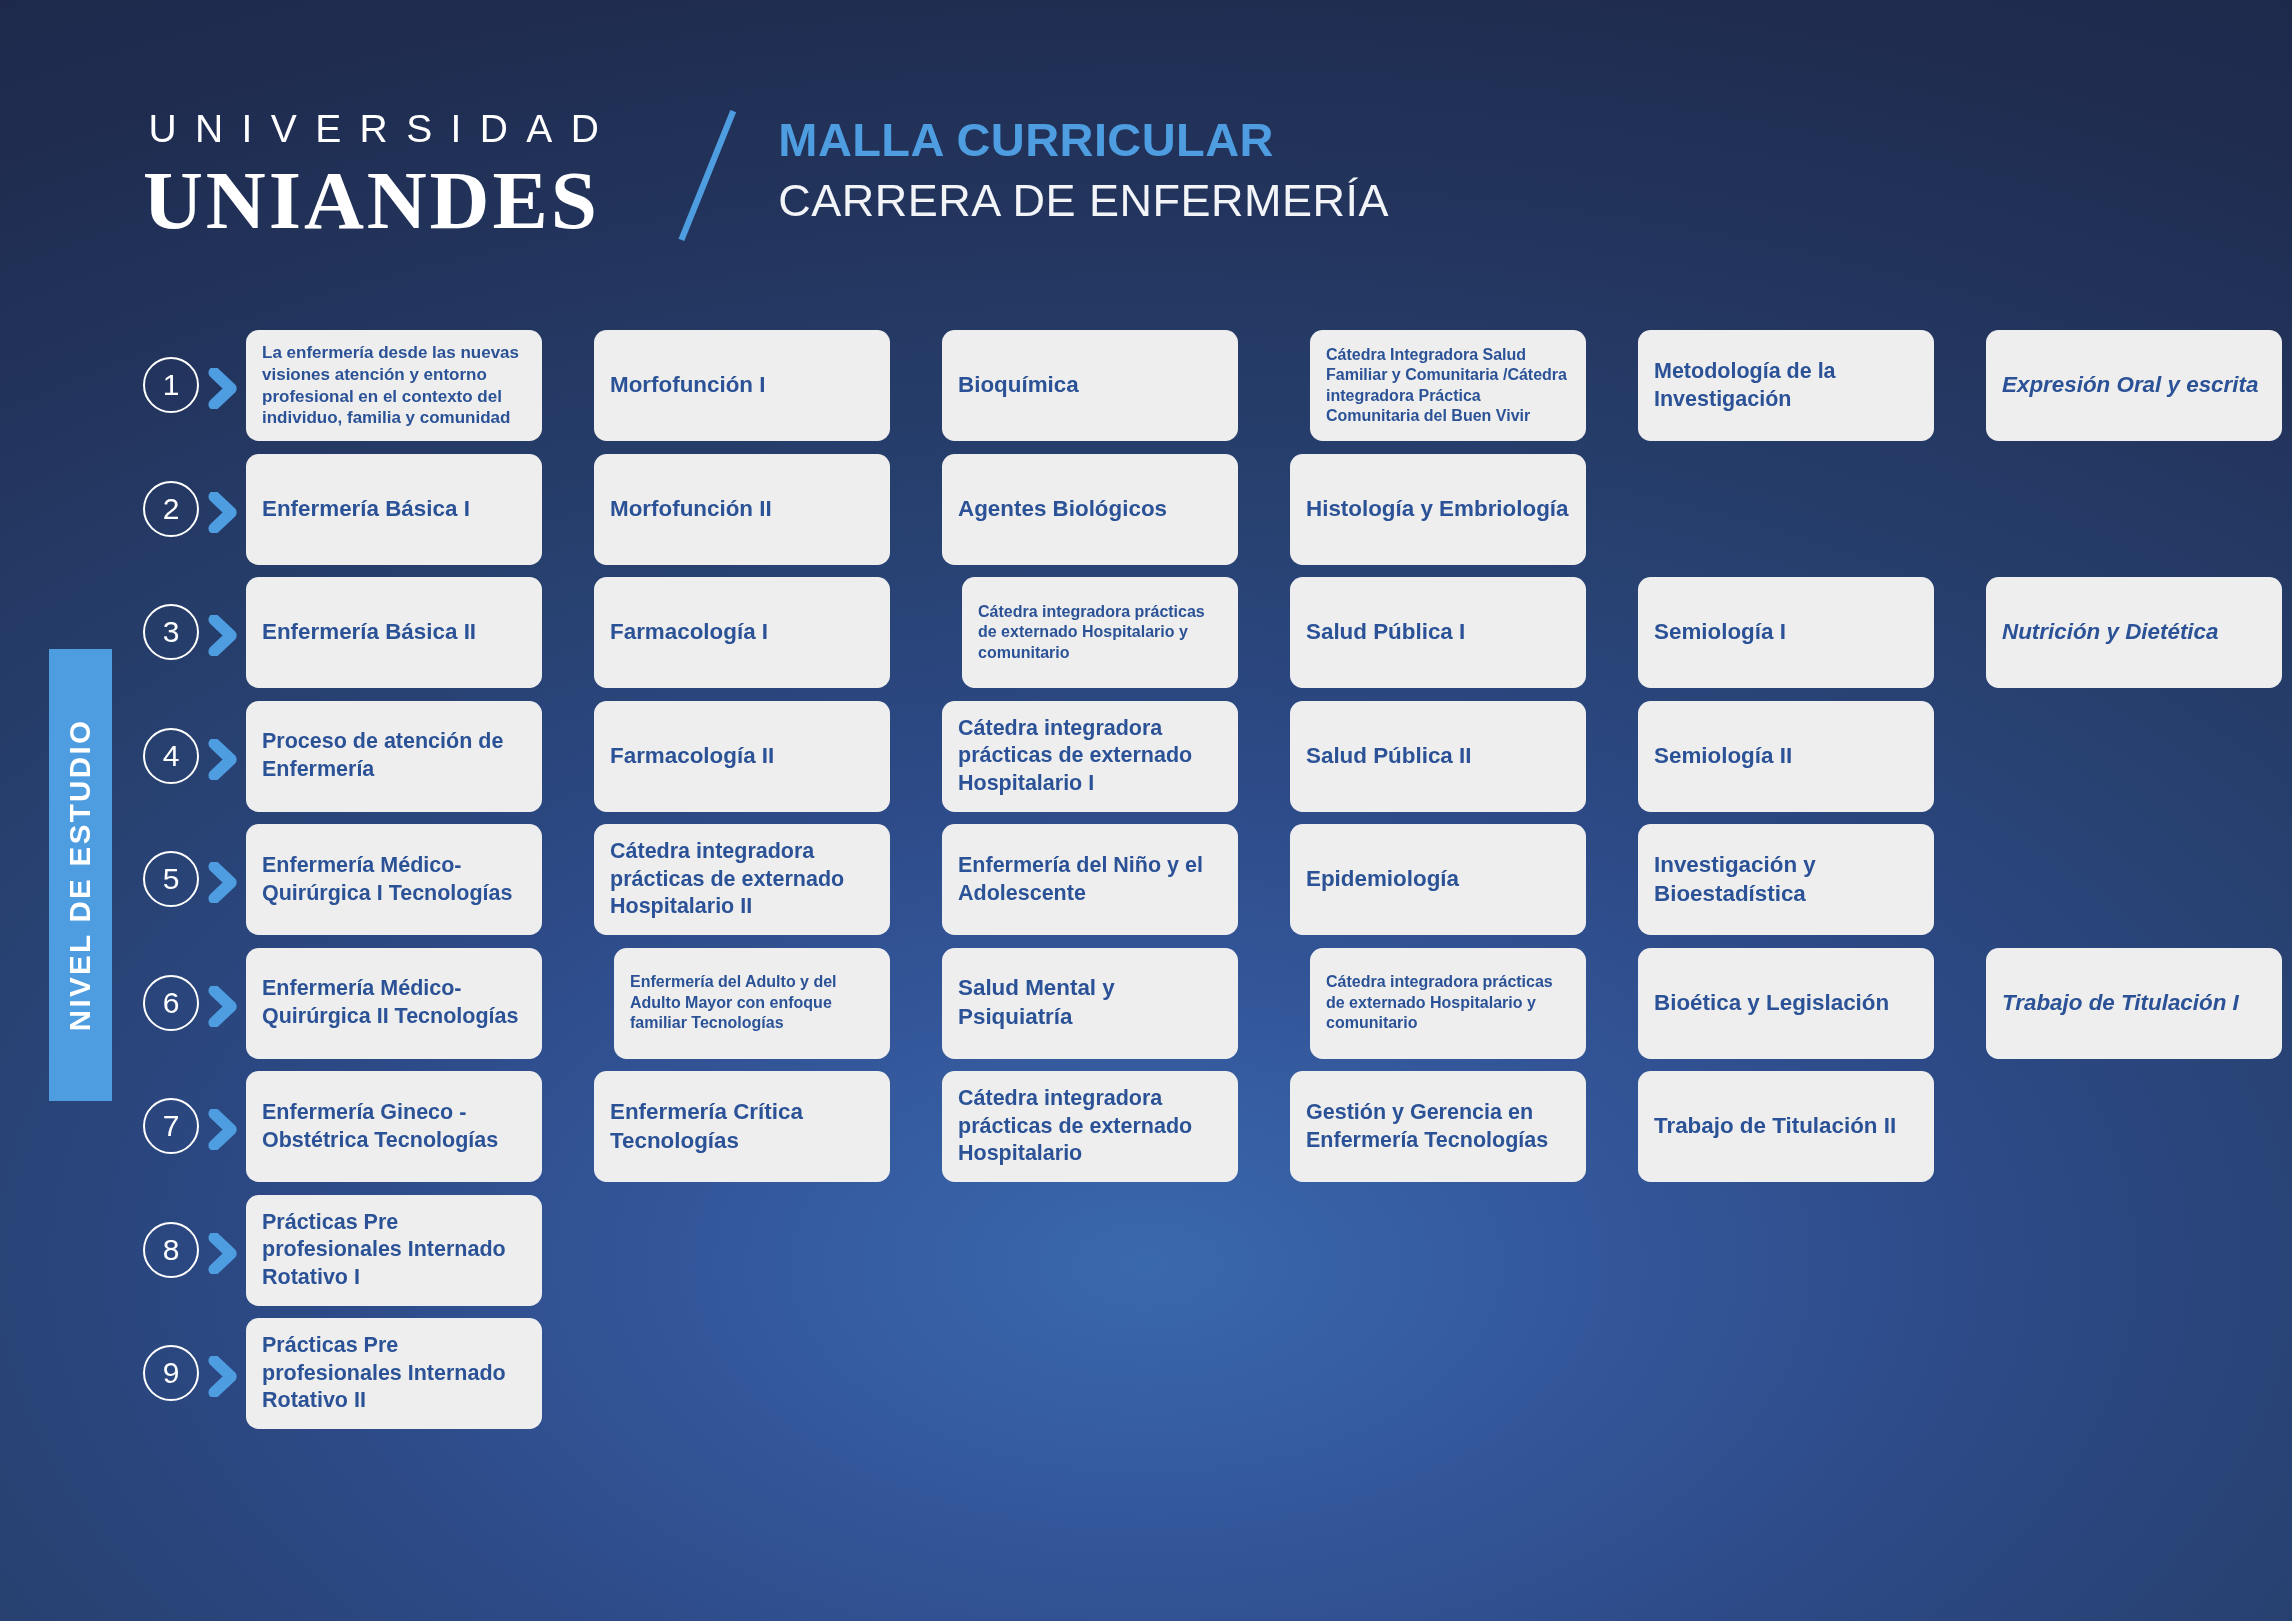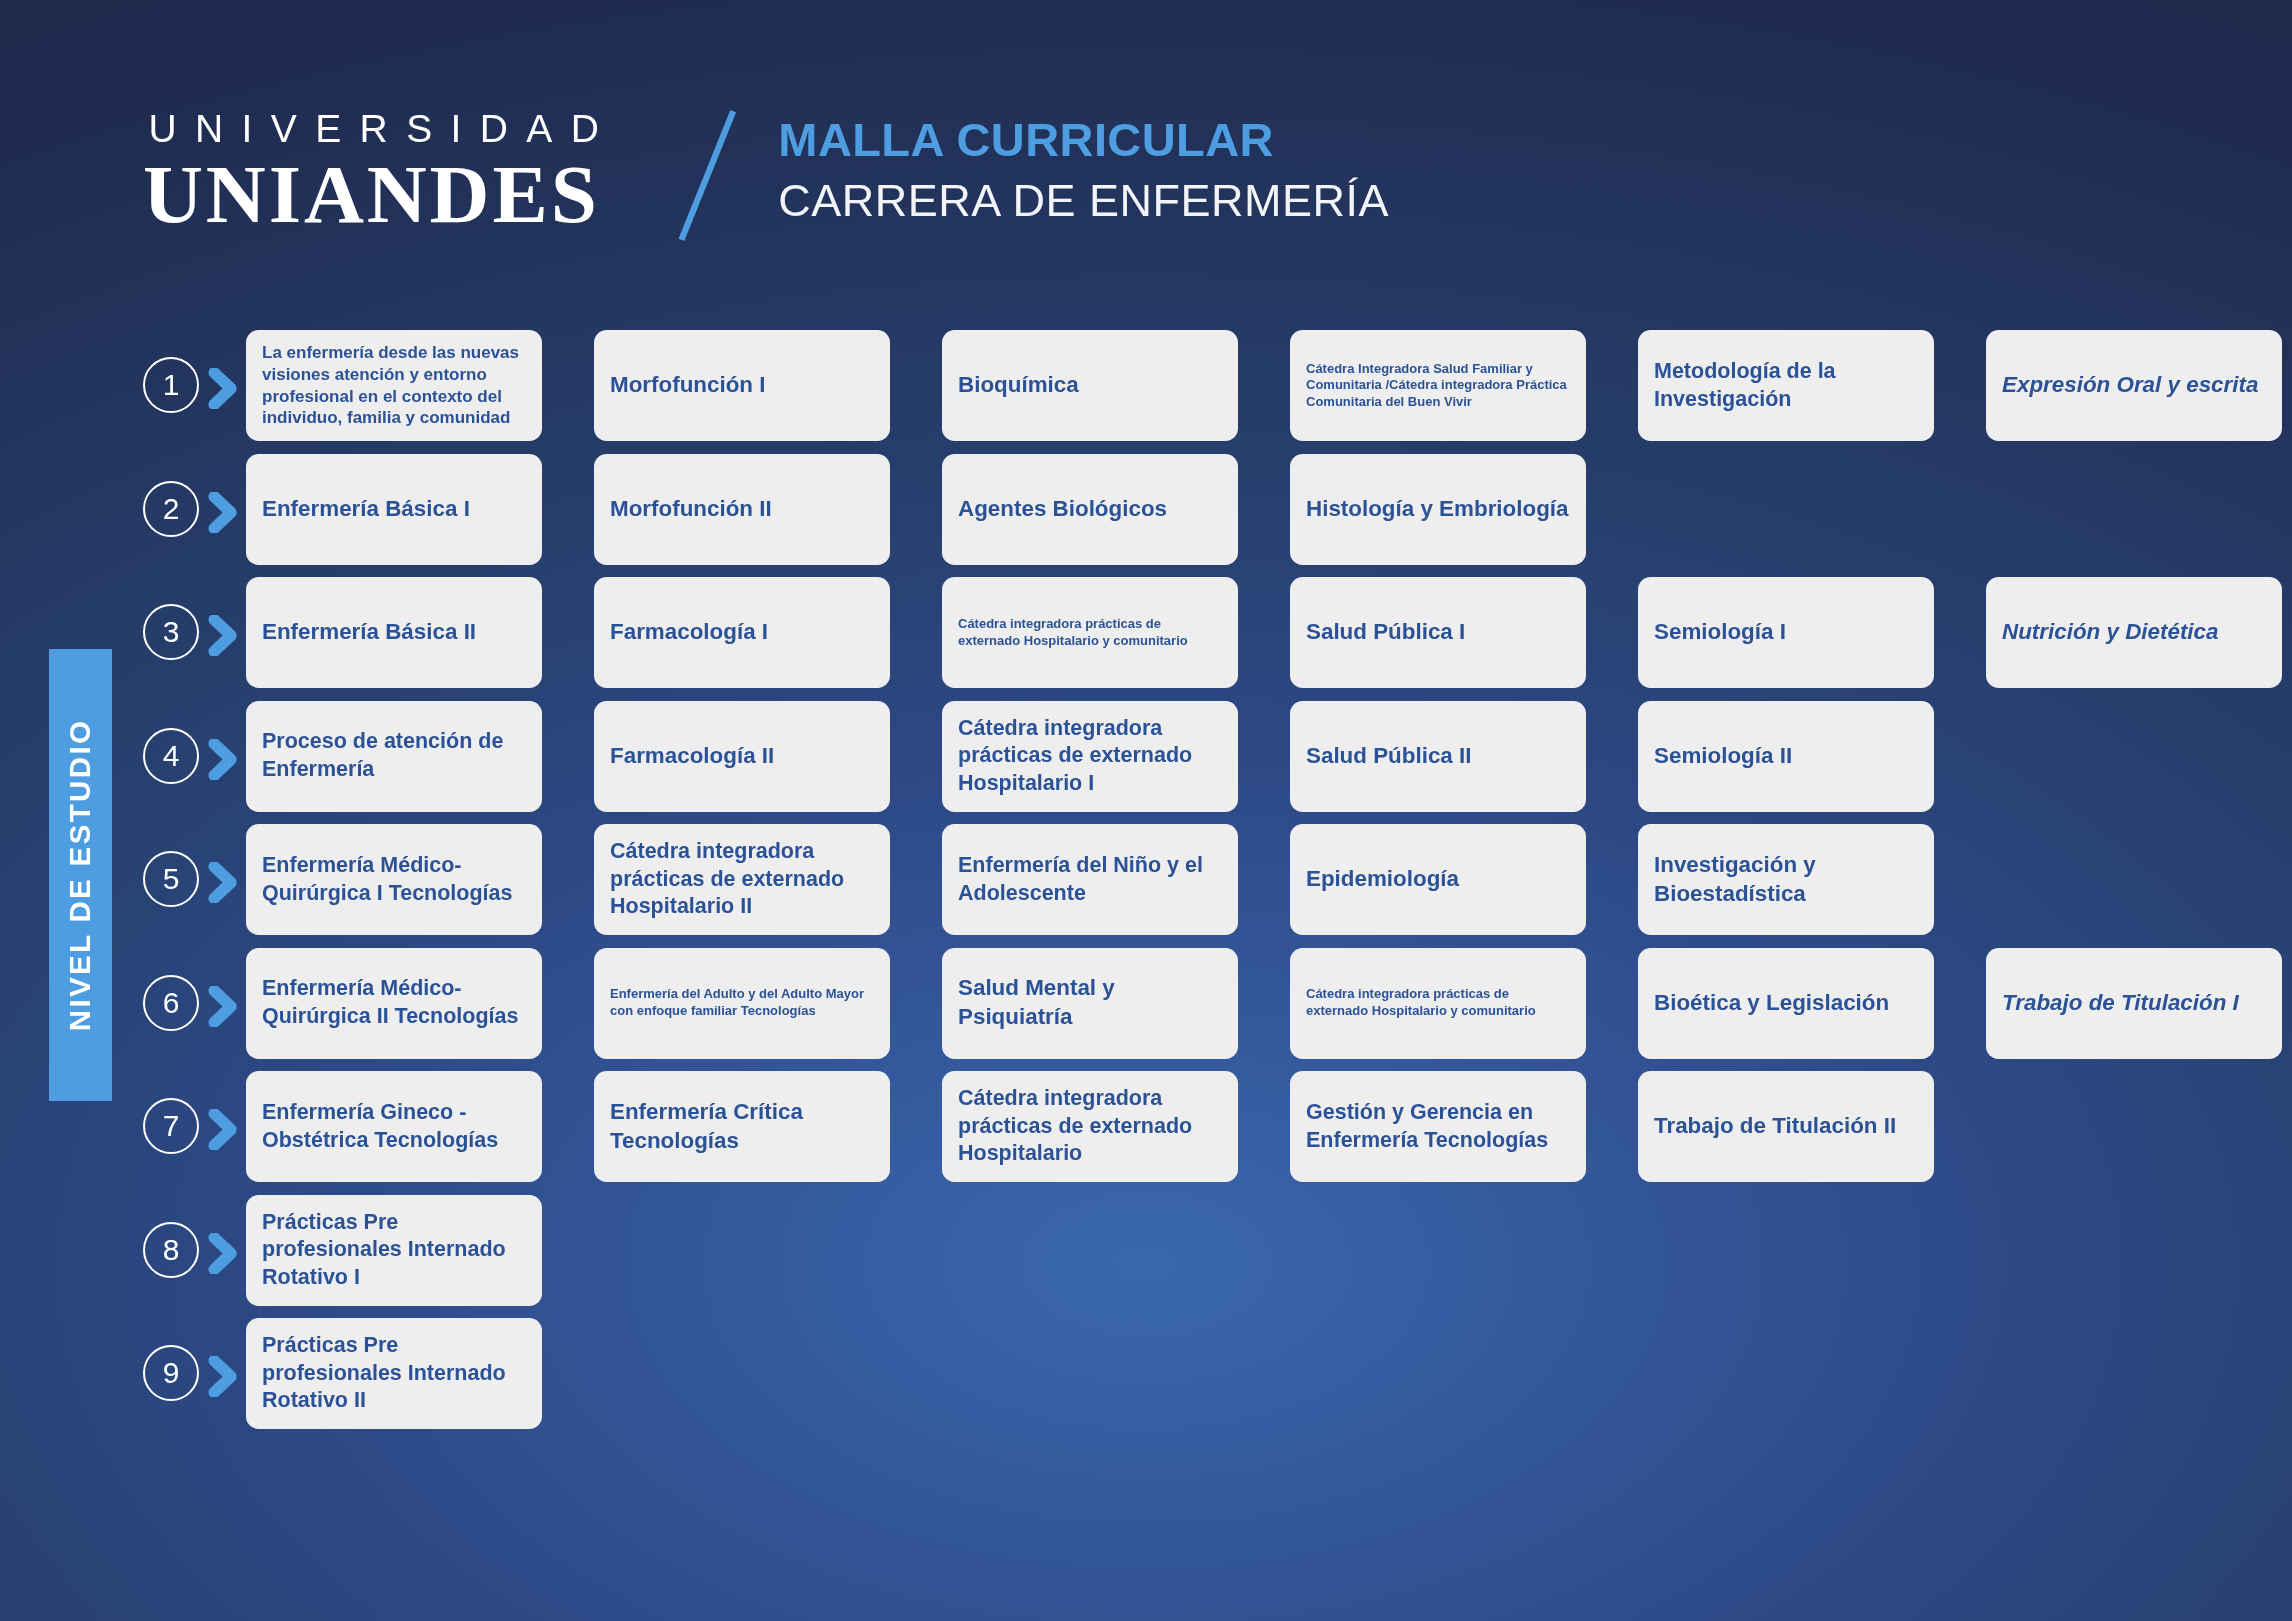--- a/index.html
+++ b/index.html
@@ -57,21 +57,21 @@
     white-space: nowrap;
     font-family: "Liberation Sans", sans-serif;
   }
 
   #brand-main {
     color: #ffffff;
     font-size: 83px;
     font-weight: 700;
     letter-spacing: 2.9px;
     line-height: 1.05;
-    margin-top: 3px;
+    margin-top: 9px;
     white-space: nowrap;
     font-family: "Liberation Serif", serif;
   }
 
   #divider-slash {
     width: 86px;
     height: 143px;
     margin: 3.6px 25px 0 50px;
     position: relative;
     flex: none;
@@ -180,21 +180,21 @@
     display: flex;
     align-items: center;
     color: #2b5296;
     font-weight: 700;
     line-height: 1.28;
     overflow: hidden;
   }
 
   .course-card.sz-lg { font-size: 22.4px; }
   .course-card.sz-md { font-size: 21.5px; }
-  .course-card.sz-sm { font-size: 13px; }
+  .course-card.sz-sm { font-size: 16px; margin-left: 20px; }
   .course-card.sz-xs { font-size: 17px; }
 
   .course-slot.empty .course-card {
     background: transparent;
   }
 </style>
 </head>
 <body>
 
 <div id="bg-gradient"></div>

